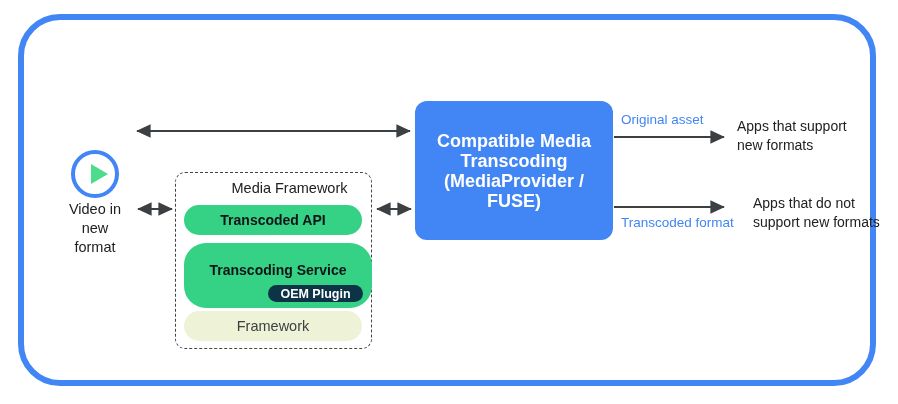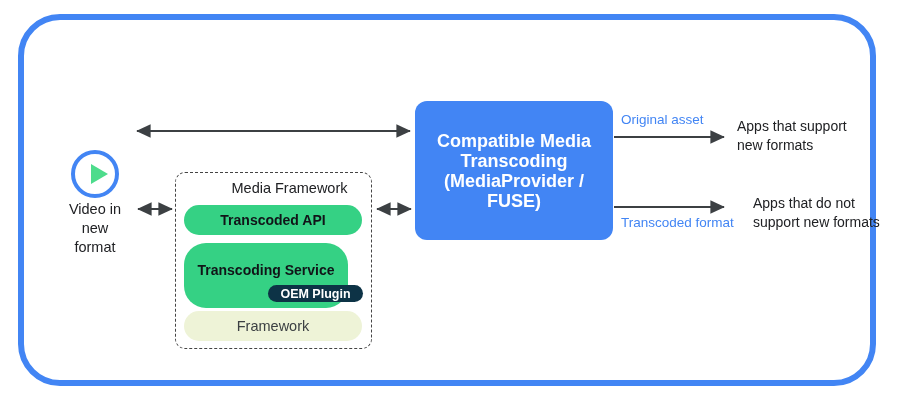--- a/index.html
+++ b/index.html
@@ -103,21 +103,21 @@
     height: 30px;
     background: #35d184;
     border-radius: 15px;
     font-size: 14px;
     font-weight: bold;
     color: #111418;
   }
   #box-service {
     left: 184px;
     top: 243px;
-    width: 164px;
+    width: 188px;
     height: 65px;
     background: #35d184;
     border-radius: 22px;
     font-size: 14px;
     font-weight: bold;
     color: #111418;
   }
   #box-service .svc-label {
     position: absolute;
     top: 19px;

